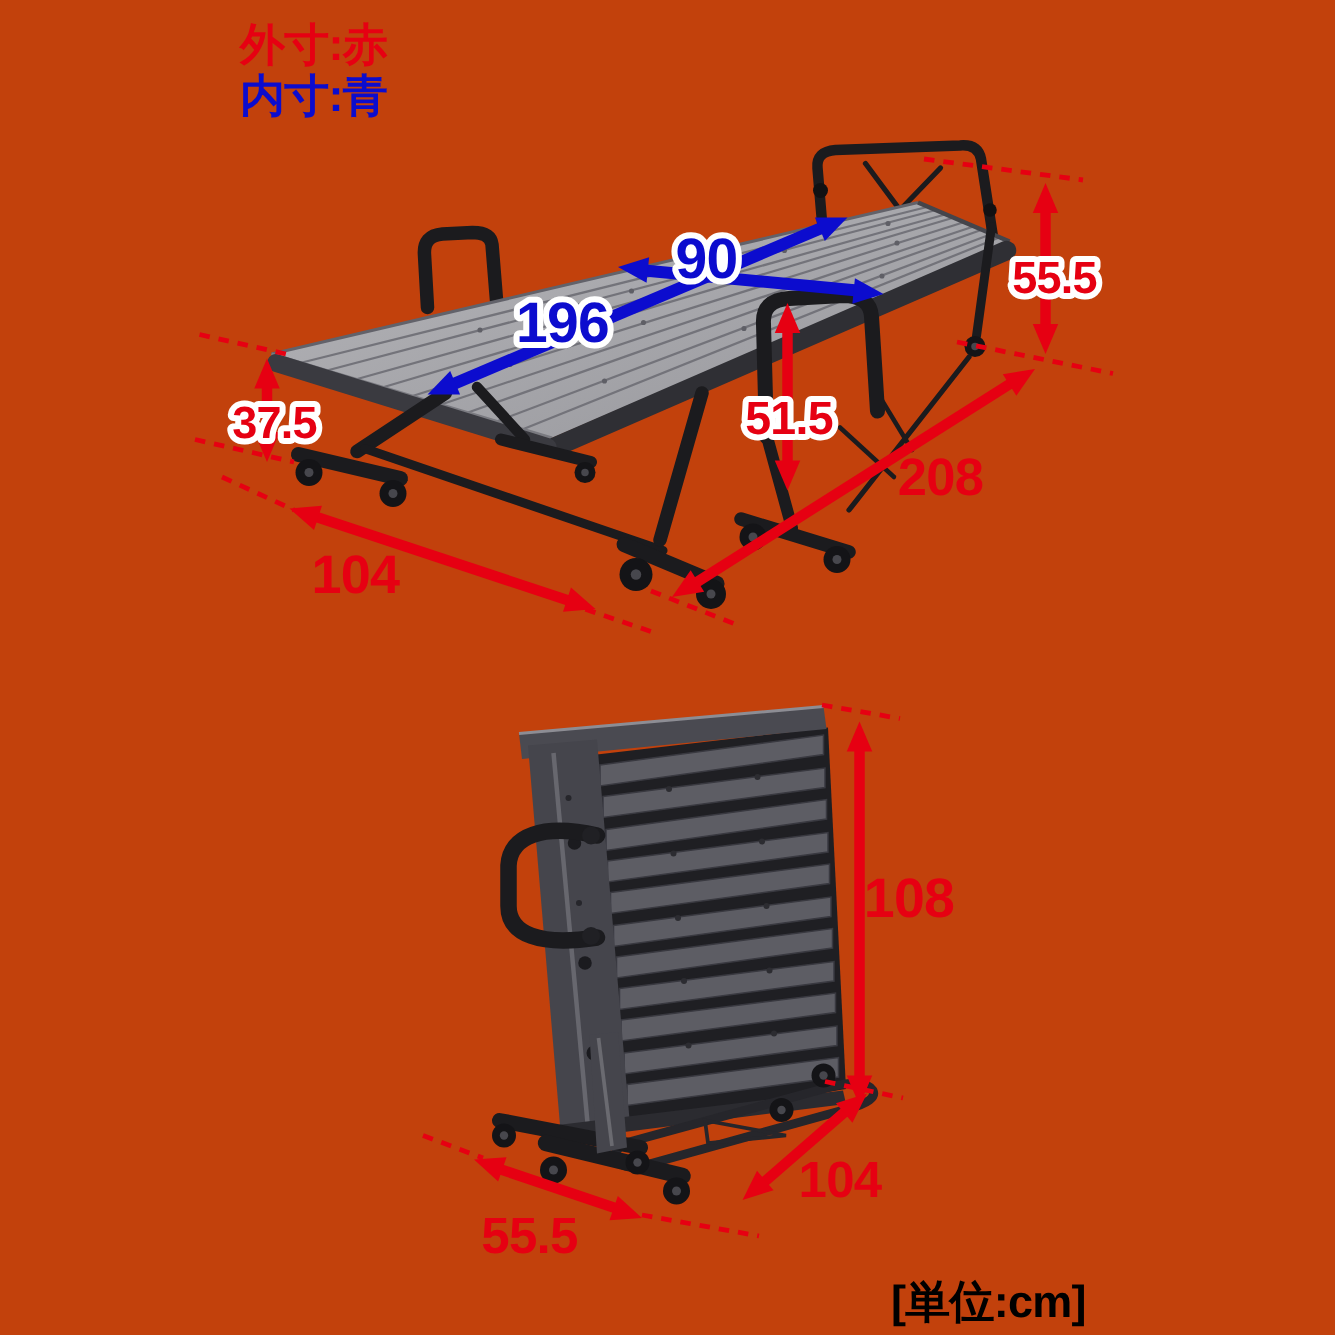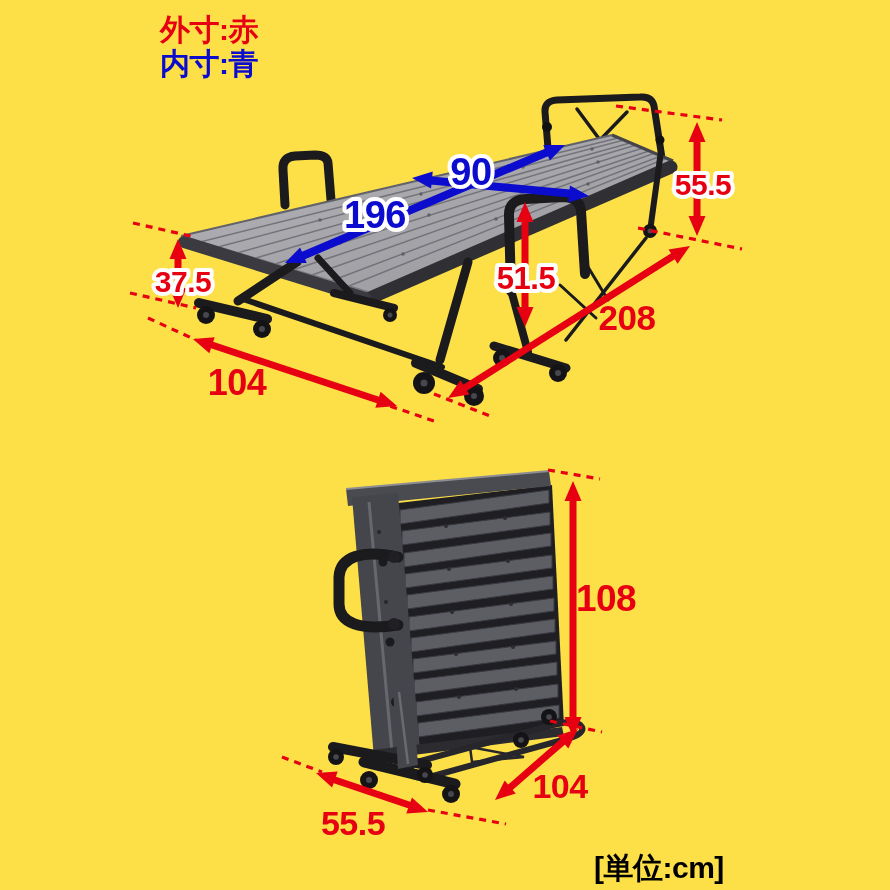--- a/index.html
+++ b/index.html
@@ -1,16 +1,16 @@
 <!DOCTYPE html>
 <html><head>
 <meta charset="utf-8">
 <style>
   html,body{margin:0;padding:0;background:#ffffff;}
-  #canvas{position:relative;width:890px;height:890px;background:#fde047;overflow:hidden;}
+  #canvas{position:relative;width:890px;height:890px;background:#c2410c;overflow:hidden;}
   svg{display:block;}
   text{font-family:"Liberation Sans","DejaVu Sans",sans-serif;font-weight:700;letter-spacing:-0.5px;}
   .red-t{fill:#e60012;}
   .blue-t{fill:#0c0cce;}
   .black-t{fill:#000000;}
   .halo{stroke:#ffffff;stroke-width:8;paint-order:stroke;stroke-linejoin:round;}
   .rl{stroke:#e60012;stroke-width:7;fill:none;}
   .bl{stroke:#0c0cce;stroke-width:8;fill:none;}
   .rd{stroke:#e60012;stroke-width:3.2;stroke-dasharray:7 6;fill:none;}
   .rah{fill:#e60012;}

